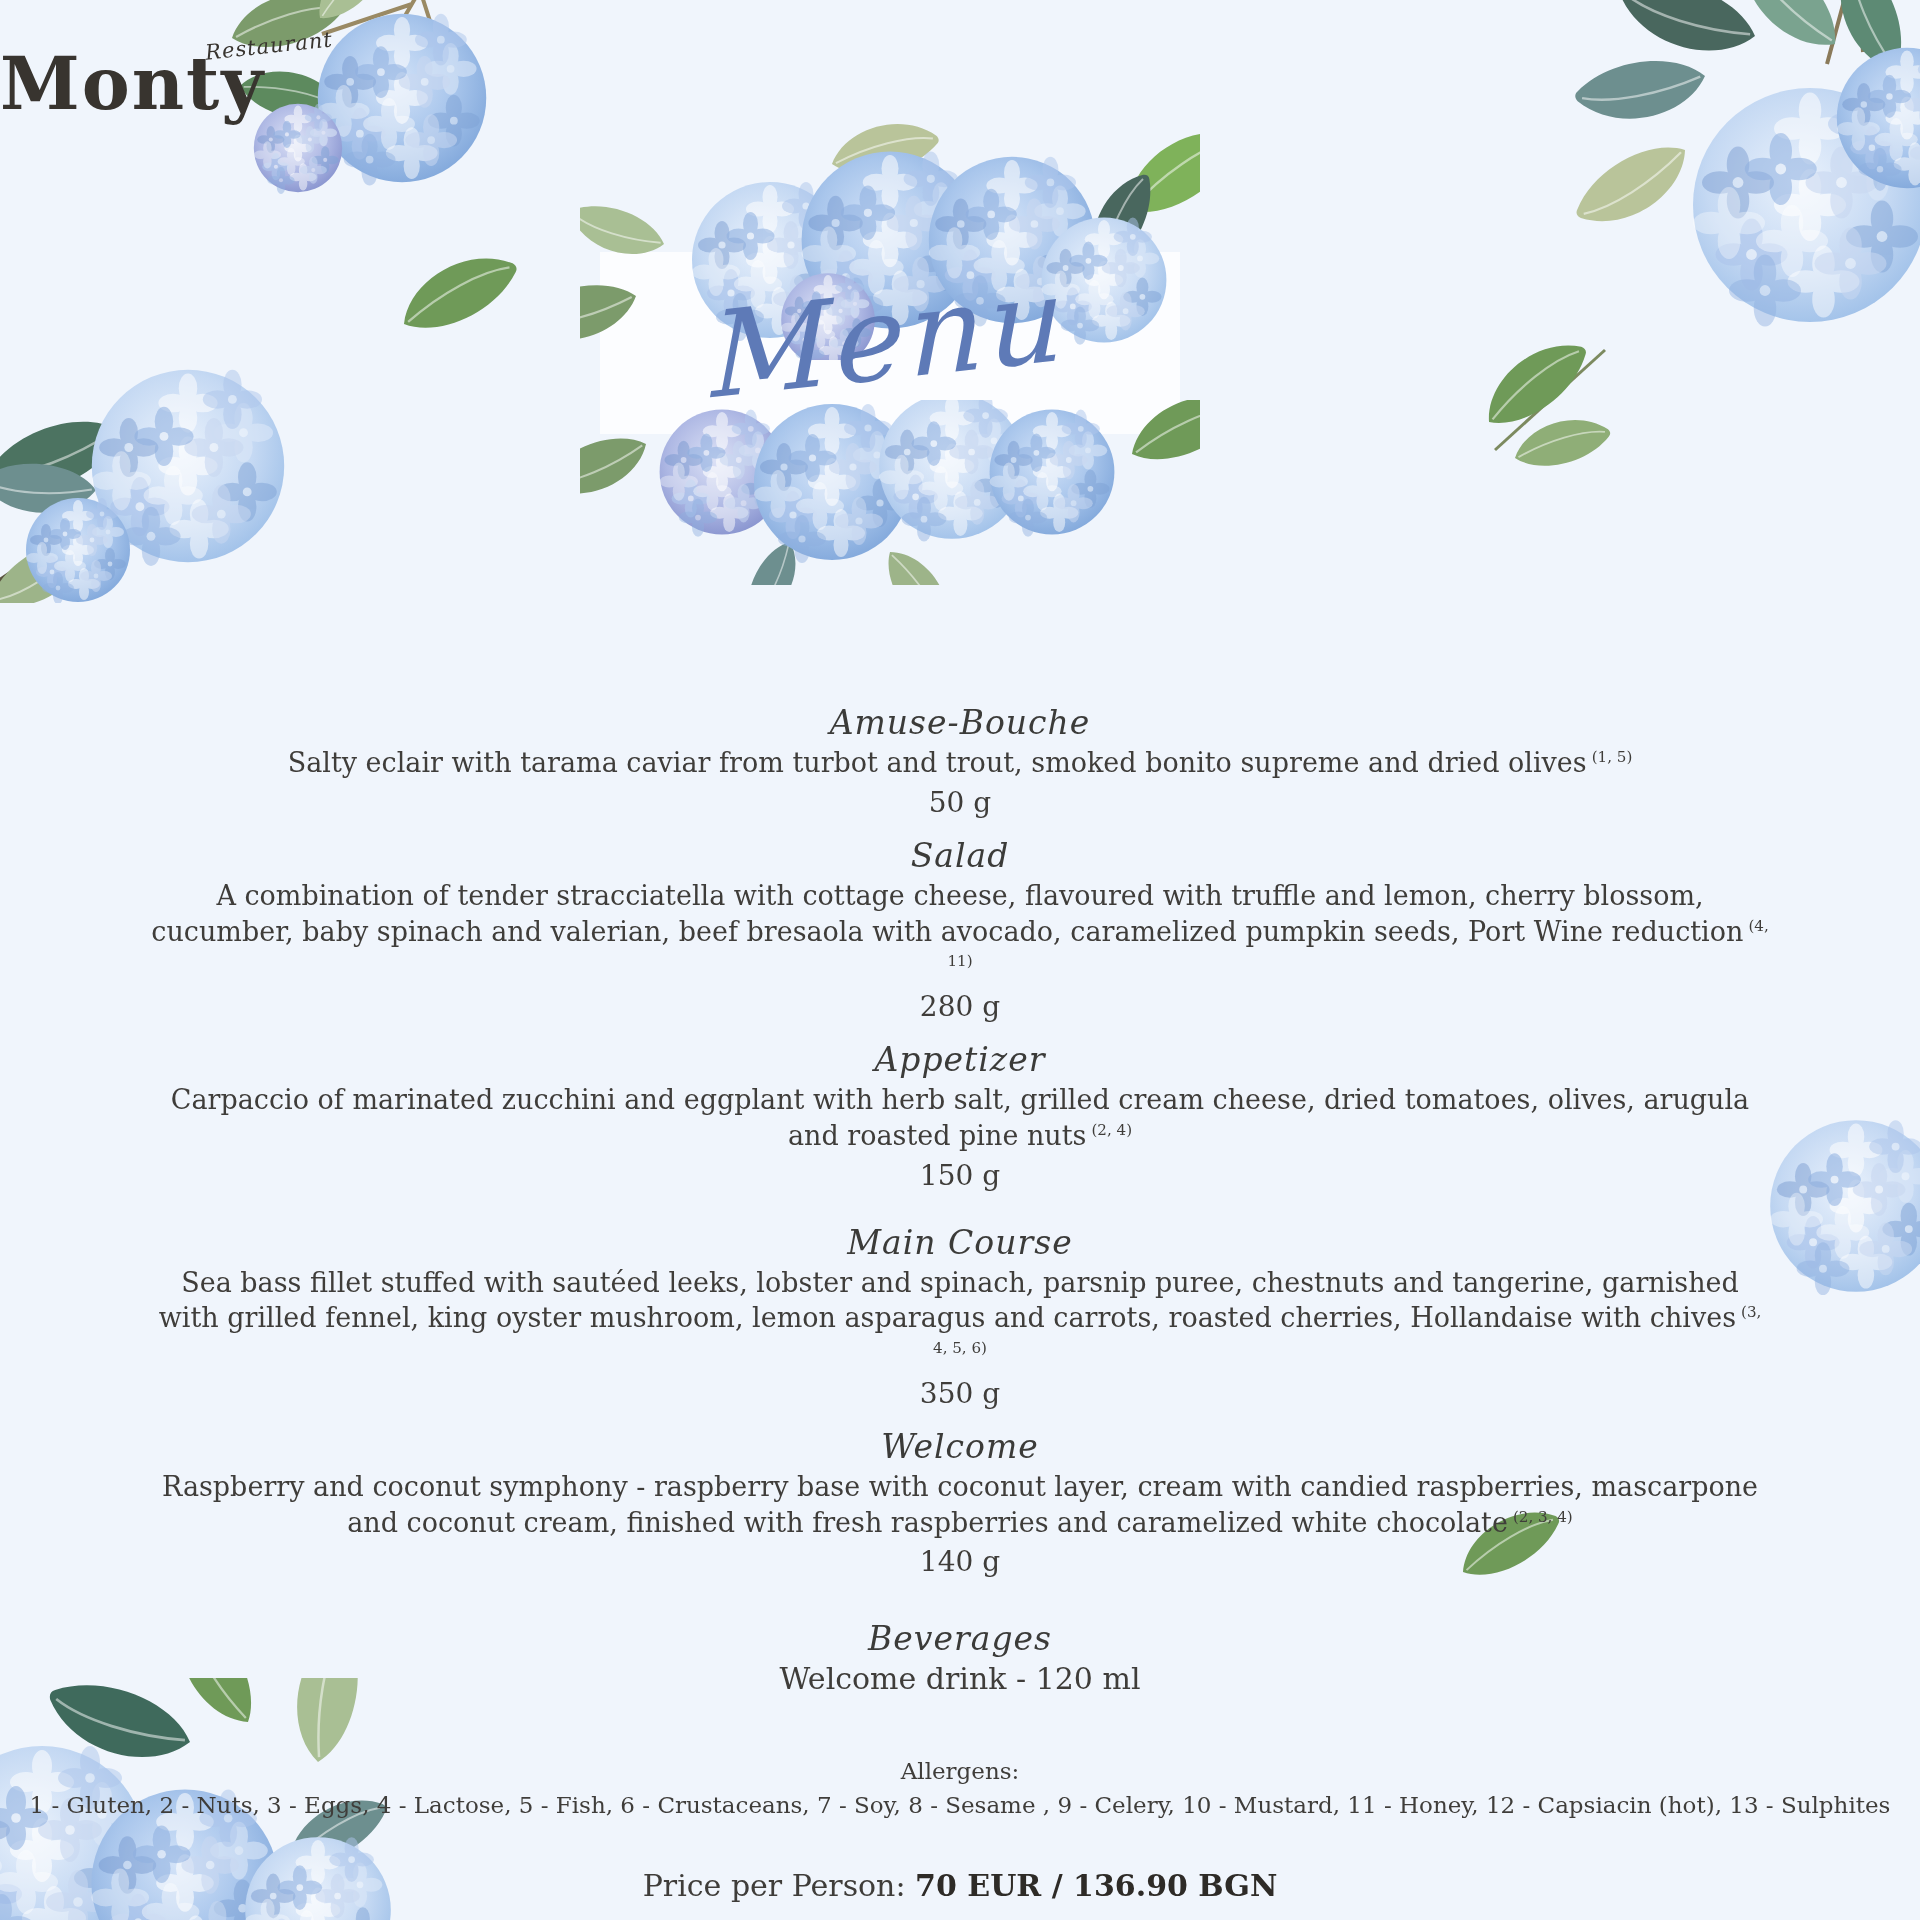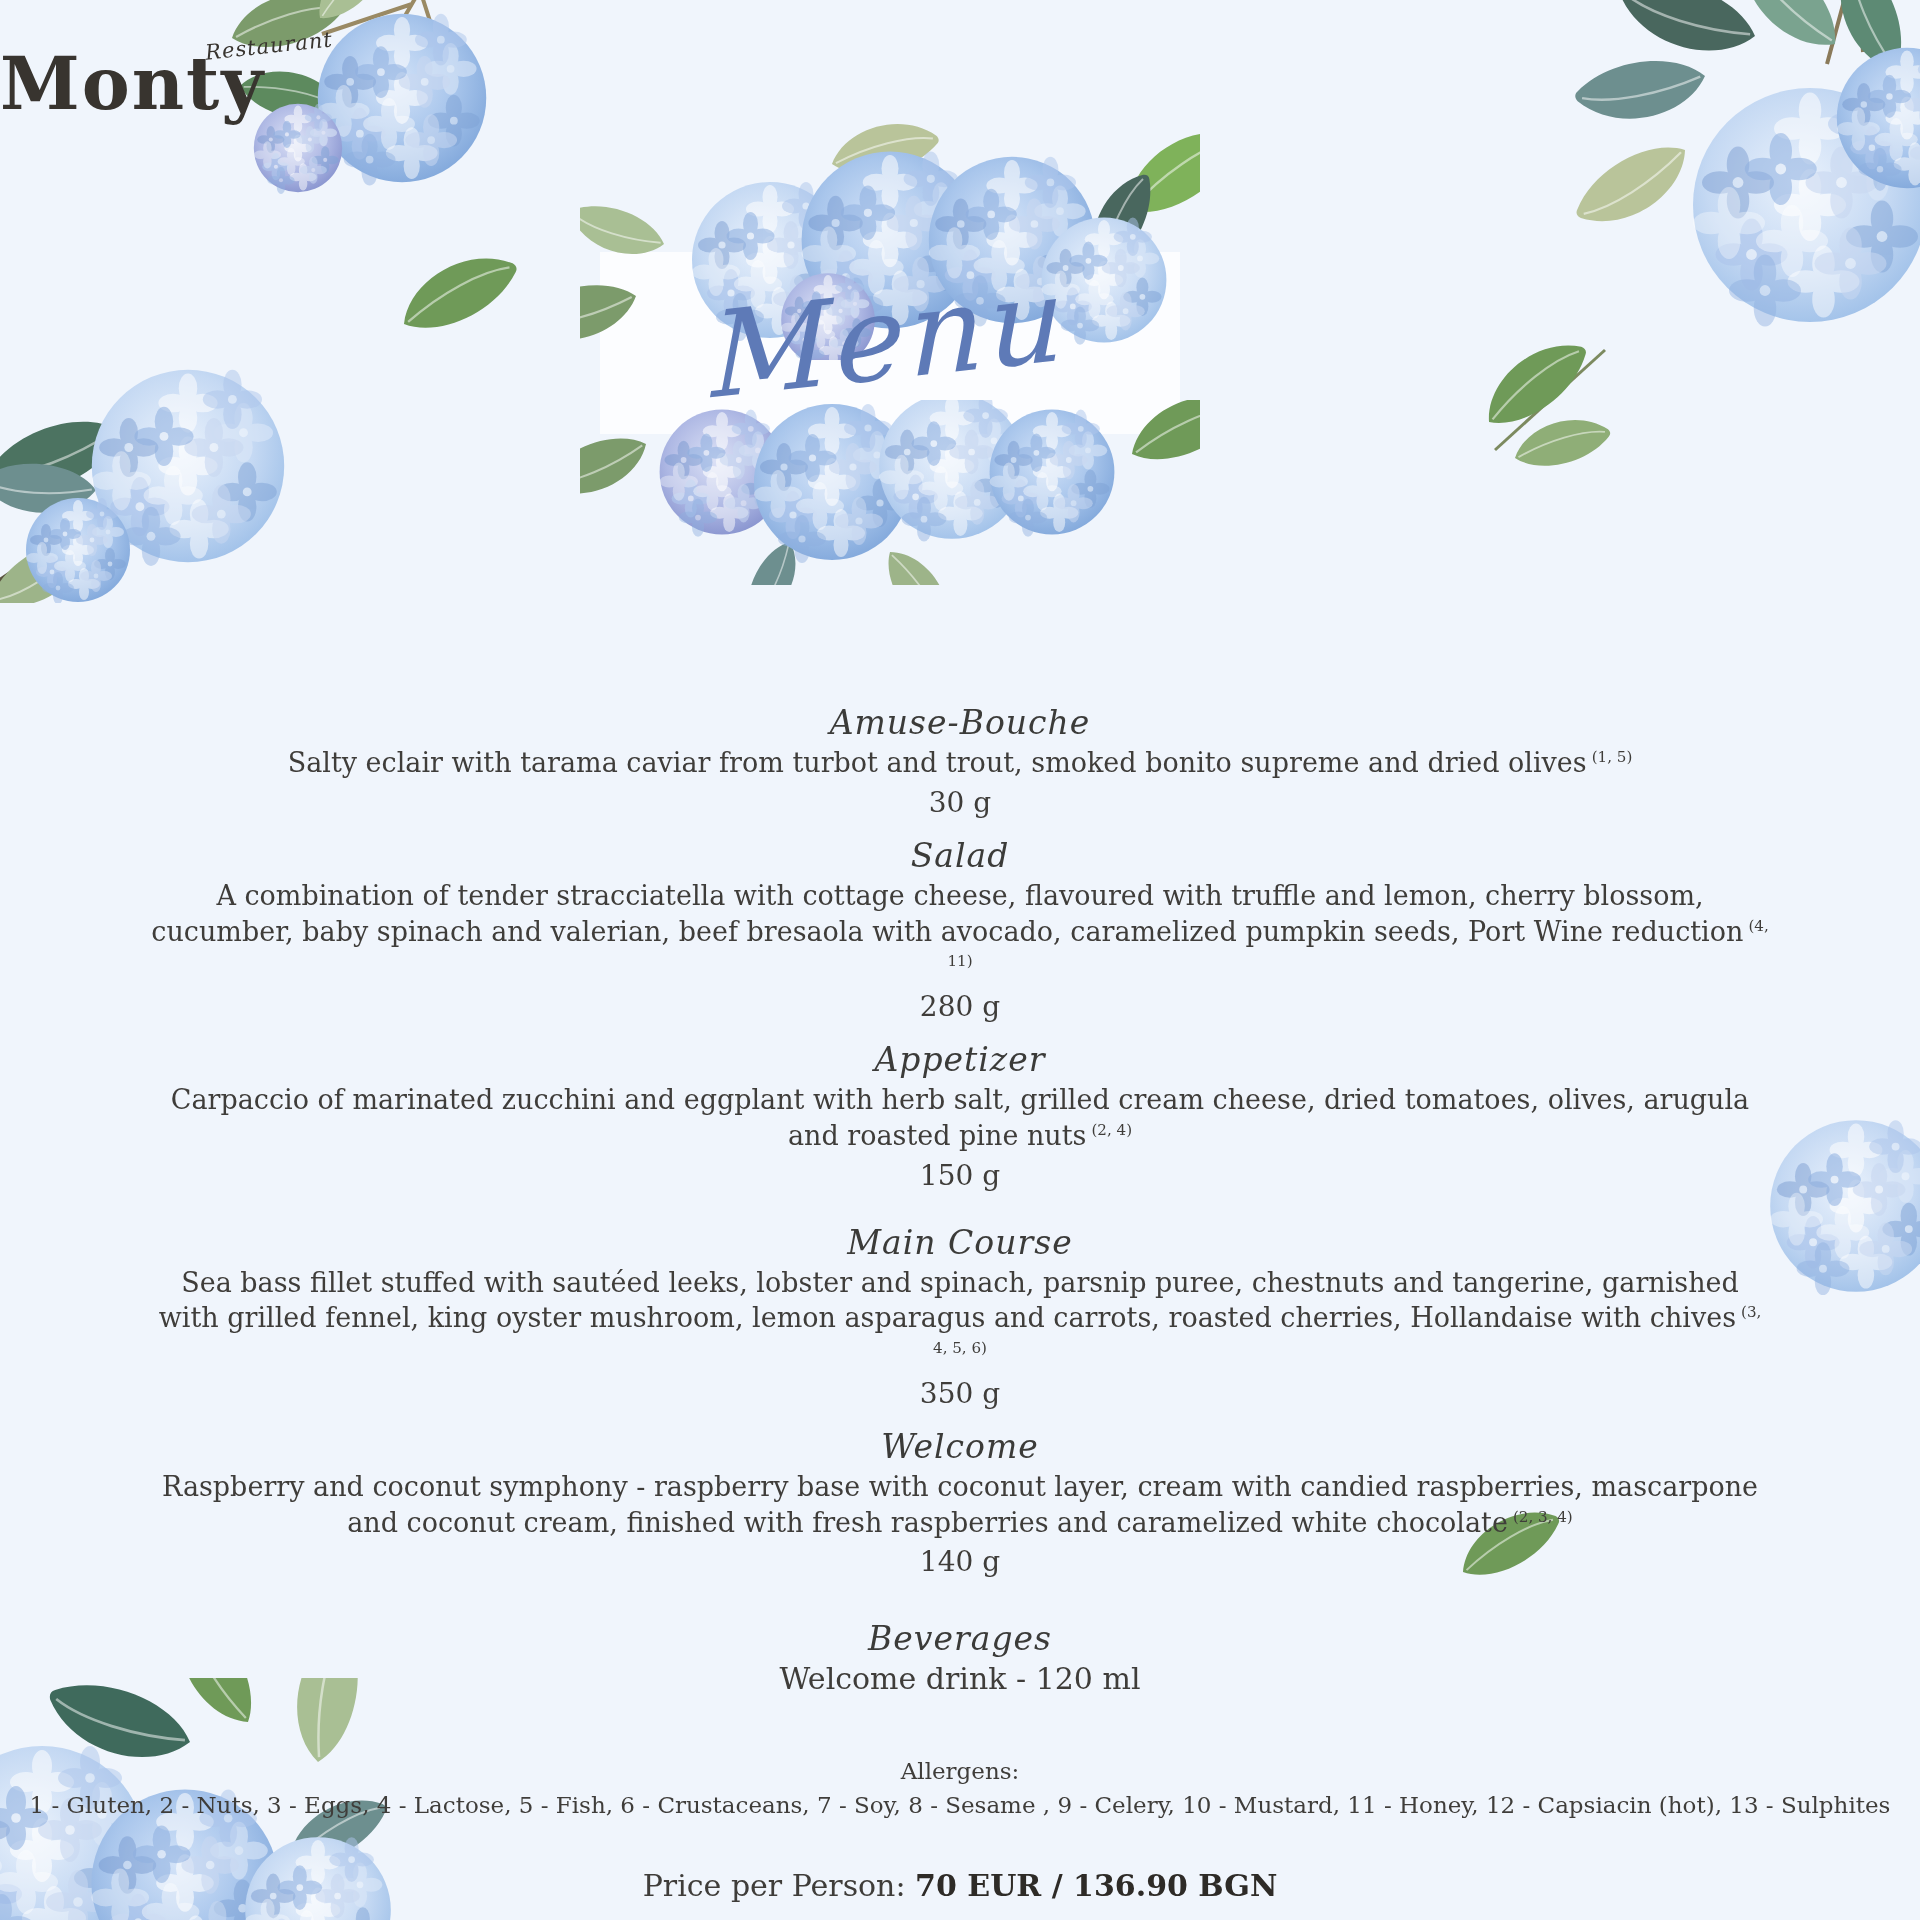--- a/index.html
+++ b/index.html
@@ -251,21 +251,21 @@
   </div>
 </div>
 
 <div class="menu-title">Menu</div>
 
 <div class="content">
 
   <div class="course">
     <div class="course-name">Amuse-Bouche</div>
     <div class="course-desc"><span>Salty eclair with tarama caviar from turbot and trout, smoked bonito supreme and dried olives</span><sup>(1, 5)</sup></div>
-    <div class="weight">30 g</div>
+    <div class="weight">50 g</div>
   </div>
 
   <div class="course gap-md">
     <div class="course-name">Salad</div>
     <div class="course-desc"><span>A combination of tender stracciatella with cottage cheese, flavoured with truffle and lemon, cherry blossom, cucumber, baby spinach and valerian, beef bresaola with avocado, caramelized pumpkin seeds, Port Wine reduction</span><sup>(4, 11)</sup></div>
     <div class="weight">280 g</div>
   </div>
 
   <div class="course gap-md">
     <div class="course-name">Appetizer</div>

